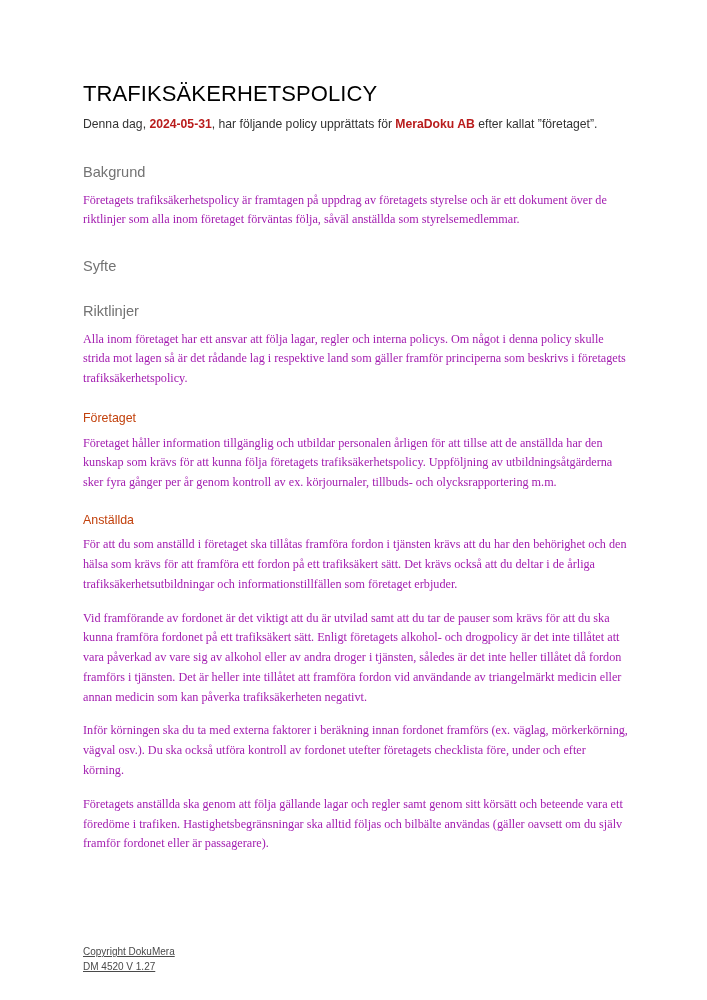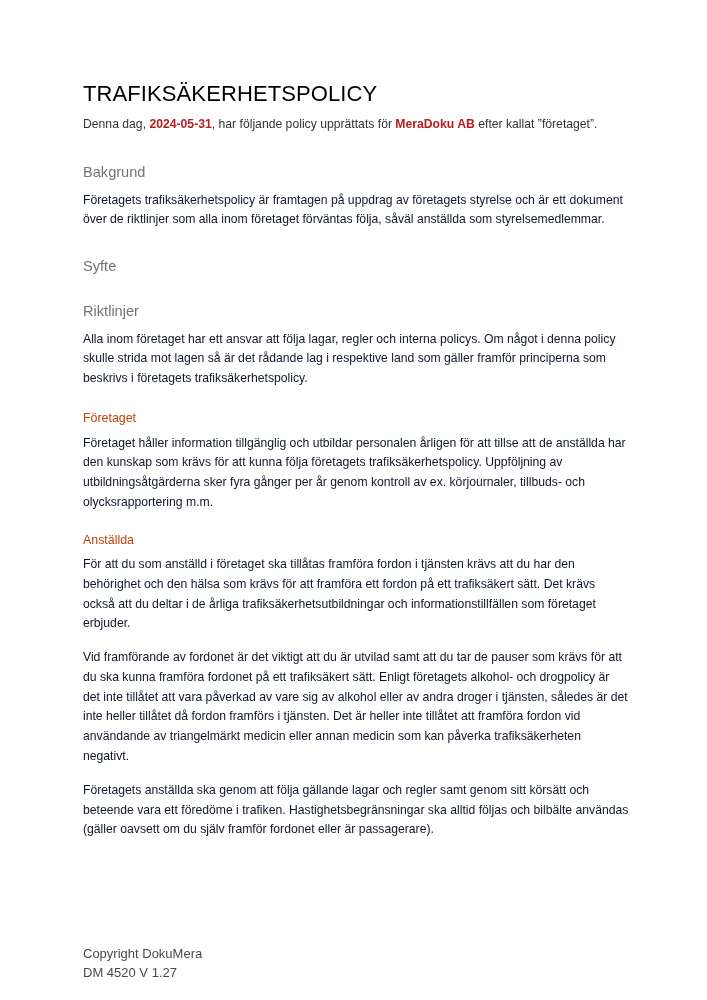--- a/index.html
+++ b/index.html
@@ -61,40 +61,42 @@
     margin: 0 0 7px 0;
     line-height: 1.25;
   }
   .sub-block {
     margin-bottom: 20px;
   }
   p.body {
     font-size: 12.2px;
     line-height: 1.62;
     margin: 0 0 14px 0;
-    color: #0f172a;
+    color: #a21caf;
     text-align: left;
+    font-family: Liberation Serif, serif;
   }
   p.body:last-child {
     margin-bottom: 0;
   }
   .footer {
     position: absolute;
     left: 83px;
     bottom: 32px;
     width: 546px;
     height: 30px;
   }
   .footer-copy {
     position: absolute;
     left: 0;
     top: 7px;
-    font-size: 13px;
+    font-size: 10px;
     line-height: 1.45;
     color: #4a4a4a;
+    text-decoration: underline;
   }
   .page-number {
     position: absolute;
     left: 0;
     right: 0;
     top: -14px;
     text-align: center;
     font-size: 11.5px;
     color: #333333;
     margin-left: -10px;
@@ -129,20 +131,21 @@
 
     <div class="sub-block">
       <h3 class="sub">Företaget</h3>
       <p class="body">Företaget håller information tillgänglig och utbildar personalen årligen för att tillse att de anställda har den kunskap som krävs för att kunna följa företagets trafiksäkerhetspolicy. Uppföljning av utbildningsåtgärderna sker fyra gånger per år genom kontroll av ex. körjournaler, tillbuds- och olycksrapportering m.m.</p>
     </div>
 
     <div class="sub-block">
       <h3 class="sub">Anställda</h3>
       <p class="body">För att du som anställd i företaget ska tillåtas framföra fordon i tjänsten krävs att du har den behörighet och den hälsa som krävs för att framföra ett fordon på ett trafiksäkert sätt. Det krävs också att du deltar i de årliga trafiksäkerhetsutbildningar och informationstillfällen som företaget erbjuder.</p>
       <p class="body">Vid framförande av fordonet är det viktigt att du är utvilad samt att du tar de pauser som krävs för att du ska kunna framföra fordonet på ett trafiksäkert sätt. Enligt företagets alkohol- och drogpolicy är det inte tillåtet att vara påverkad av vare sig av alkohol eller av andra droger i tjänsten, således är det inte heller tillåtet då fordon framförs i tjänsten. Det är heller inte tillåtet att framföra fordon vid användande av triangelmärkt medicin eller annan medicin som kan påverka trafiksäkerheten negativt.</p>
+      <p class="body">Inför körningen ska du ta med externa faktorer i beräkning innan fordonet framförs (ex. väglag, mörkerkörning, vägval osv.). Du ska också utföra kontroll av fordonet utefter företagets checklista före, under och efter körning.</p>
       <p class="body">Företagets anställda ska genom att följa gällande lagar och regler samt genom sitt körsätt och beteende vara ett föredöme i trafiken. Hastighetsbegränsningar ska alltid följas och bilbälte användas (gäller oavsett om du själv framför fordonet eller är passagerare).</p>
     </div>
 
   </div>
 
   <div class="footer">
     <div class="footer-copy">
       <div>Copyright DokuMera</div>
       <div>DM 4520 V 1.27</div>
     </div>

